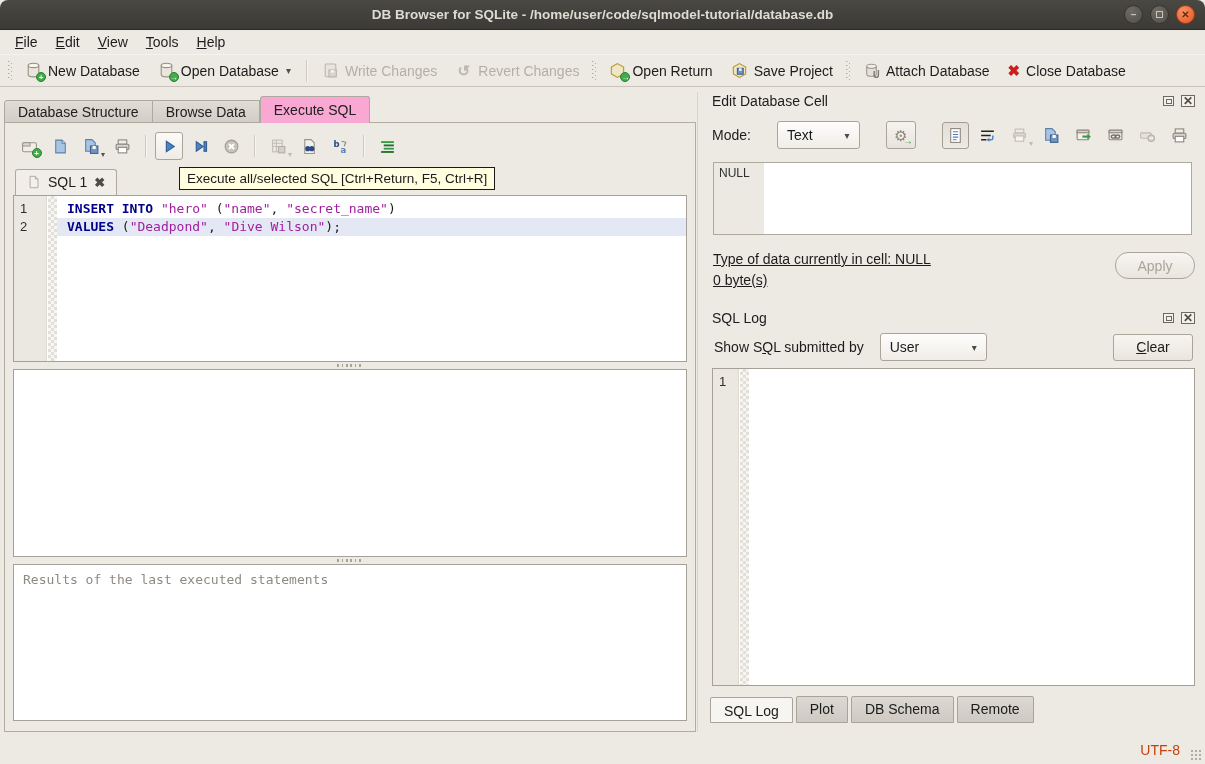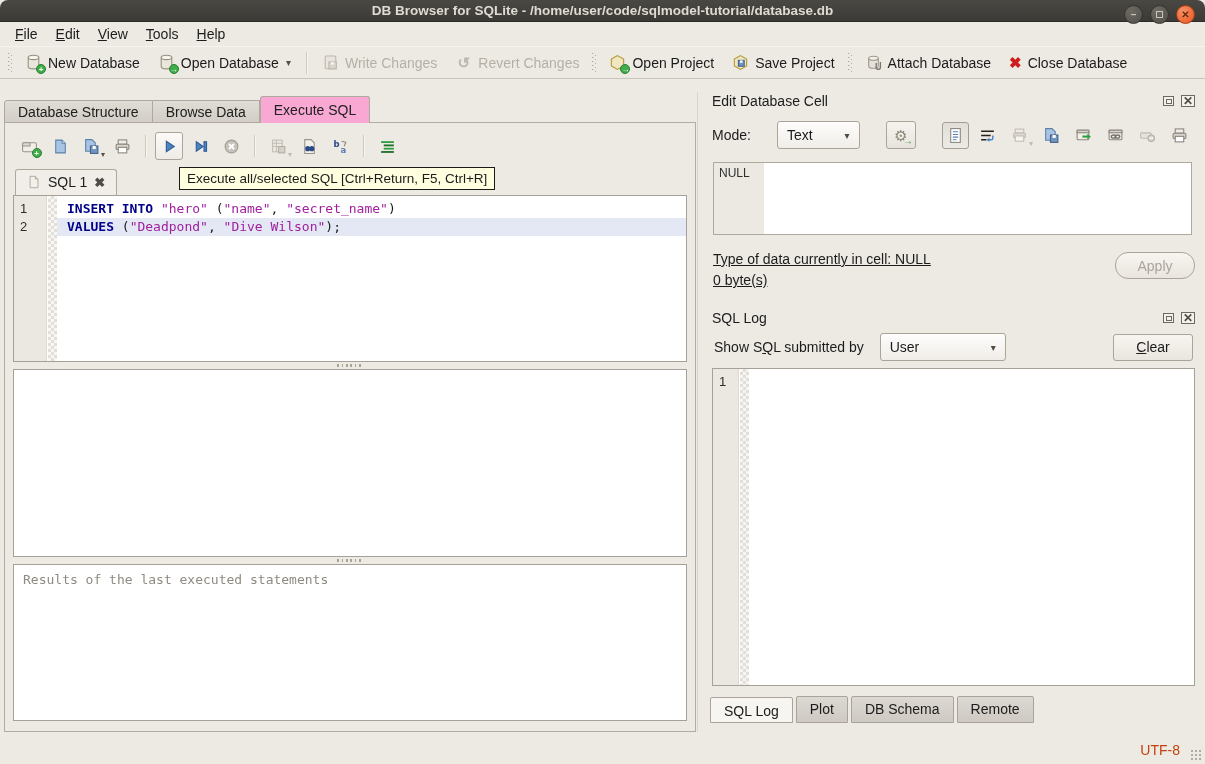--- a/index.html
+++ b/index.html
@@ -4,21 +4,21 @@
 <style>
   * { box-sizing: border-box; }
   html,body { margin:0; padding:0; }
   body {
     width:1205px; height:764px; position:relative; overflow:hidden;
     background:#edeae4; color:#1c1c1c;
     font-family:"Liberation Sans", sans-serif; font-size:14px;
   }
   
   .titlebar {
-    height:22px; background:linear-gradient(#4a4843,#3b3a36);
+    height:30px; background:linear-gradient(#4a4843,#3b3a36);
     border-bottom:1px solid #2b2a27; border-radius:8px 8px 0 0;
     display:flex; align-items:center; justify-content:center; position:relative;
   }
   .title-text { color:#dfdbd3; font-weight:bold; font-size:13.5px; }
   .win-controls { position:absolute; right:10px; top:5px; display:flex; gap:7px; }
   .win-btn {
     width:19px; height:19px; border-radius:50%;
     background:radial-gradient(circle at 35% 30%, #6e6b64, #504e48);
     border:1px solid #35342f; color:#c9c5bc;
     display:flex; align-items:center; justify-content:center;
@@ -239,21 +239,21 @@
 
   <span class="grip"></span>
 
   <div class="tb-btn">
     <span class="icon-wrap">
       <svg class="i16" viewBox="0 0 16 16">
           <polygon points="8,1.5 13.8,4.8 13.8,11.2 8,14.5 2.2,11.2 2.2,4.8" fill="#efe6c2" stroke="#b5942e"></polygon>
         </svg>
       <span class="badge">→</span>
     </span>
-    <span>Open Project</span>
+    <span>Open Return</span>
   </div>
 
   <div class="tb-btn">
     <span class="icon-wrap">
       <svg class="i16" viewBox="0 0 16 16">
           <polygon points="8,1.5 13.8,4.8 13.8,11.2 8,14.5 2.2,11.2 2.2,4.8" fill="#efe6c2" stroke="#b5942e"></polygon>
           <rect x="6" y="6" width="5.5" height="5.5" fill="#6f94c0" stroke="#44608a"></rect>
           <rect x="7.5" y="6" width="2.5" height="2.2" fill="#fff"></rect>
         </svg>
     </span>
@@ -516,21 +516,21 @@
   <div class="dock-title-row log-title-row">
     <span class="dock-title">SQL Log</span>
     <span class="dock-btns">
       <span class="float-ic"></span>
       <span class="dock-close">✕</span>
     </span>
   </div>
 
   <div class="filter-row">
     <span><span>Show S</span><span style="text-decoration:underline">Q</span><span>L submitted by</span></span>
-    <div class="combo" style="width:126px">
+    <div class="combo" style="width:107px">
       <span>User</span>
       <span class="arr">▾</span>
     </div>
     <div class="btn clear-btn">
       <span>Clear</span>
     </div>
   </div>
 
   <div class="log-box">
     <div class="log-gutter">

